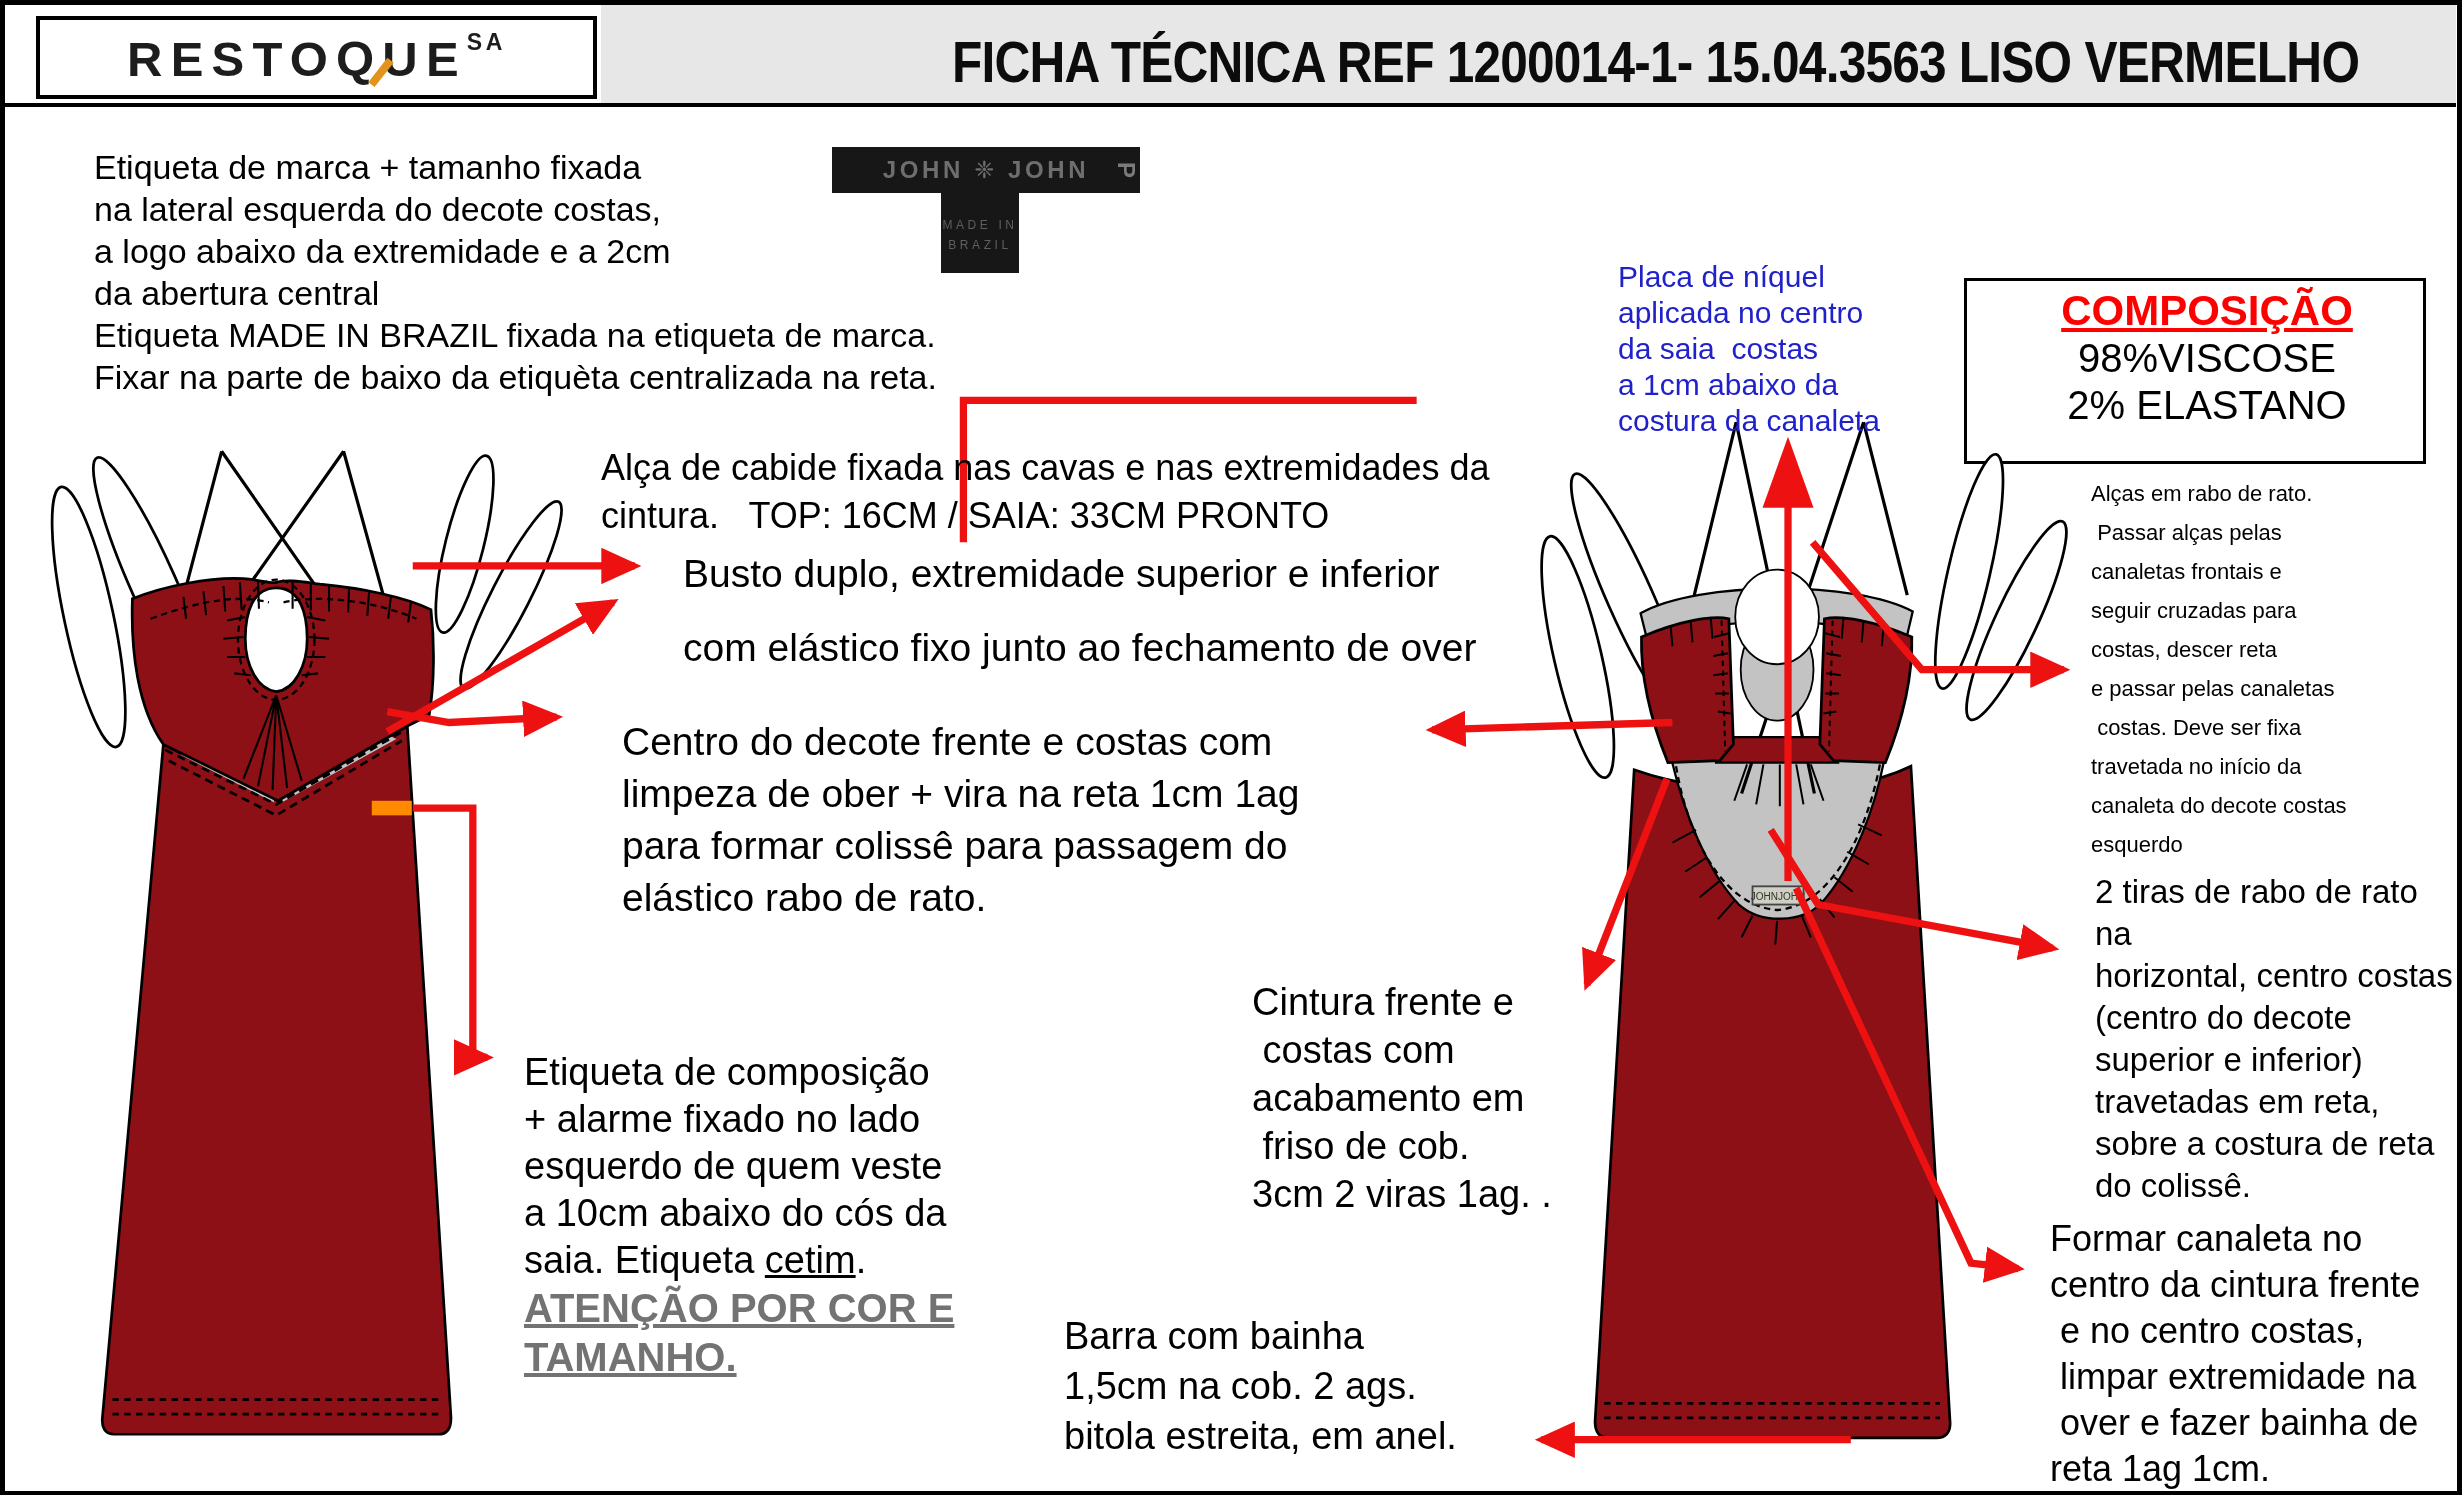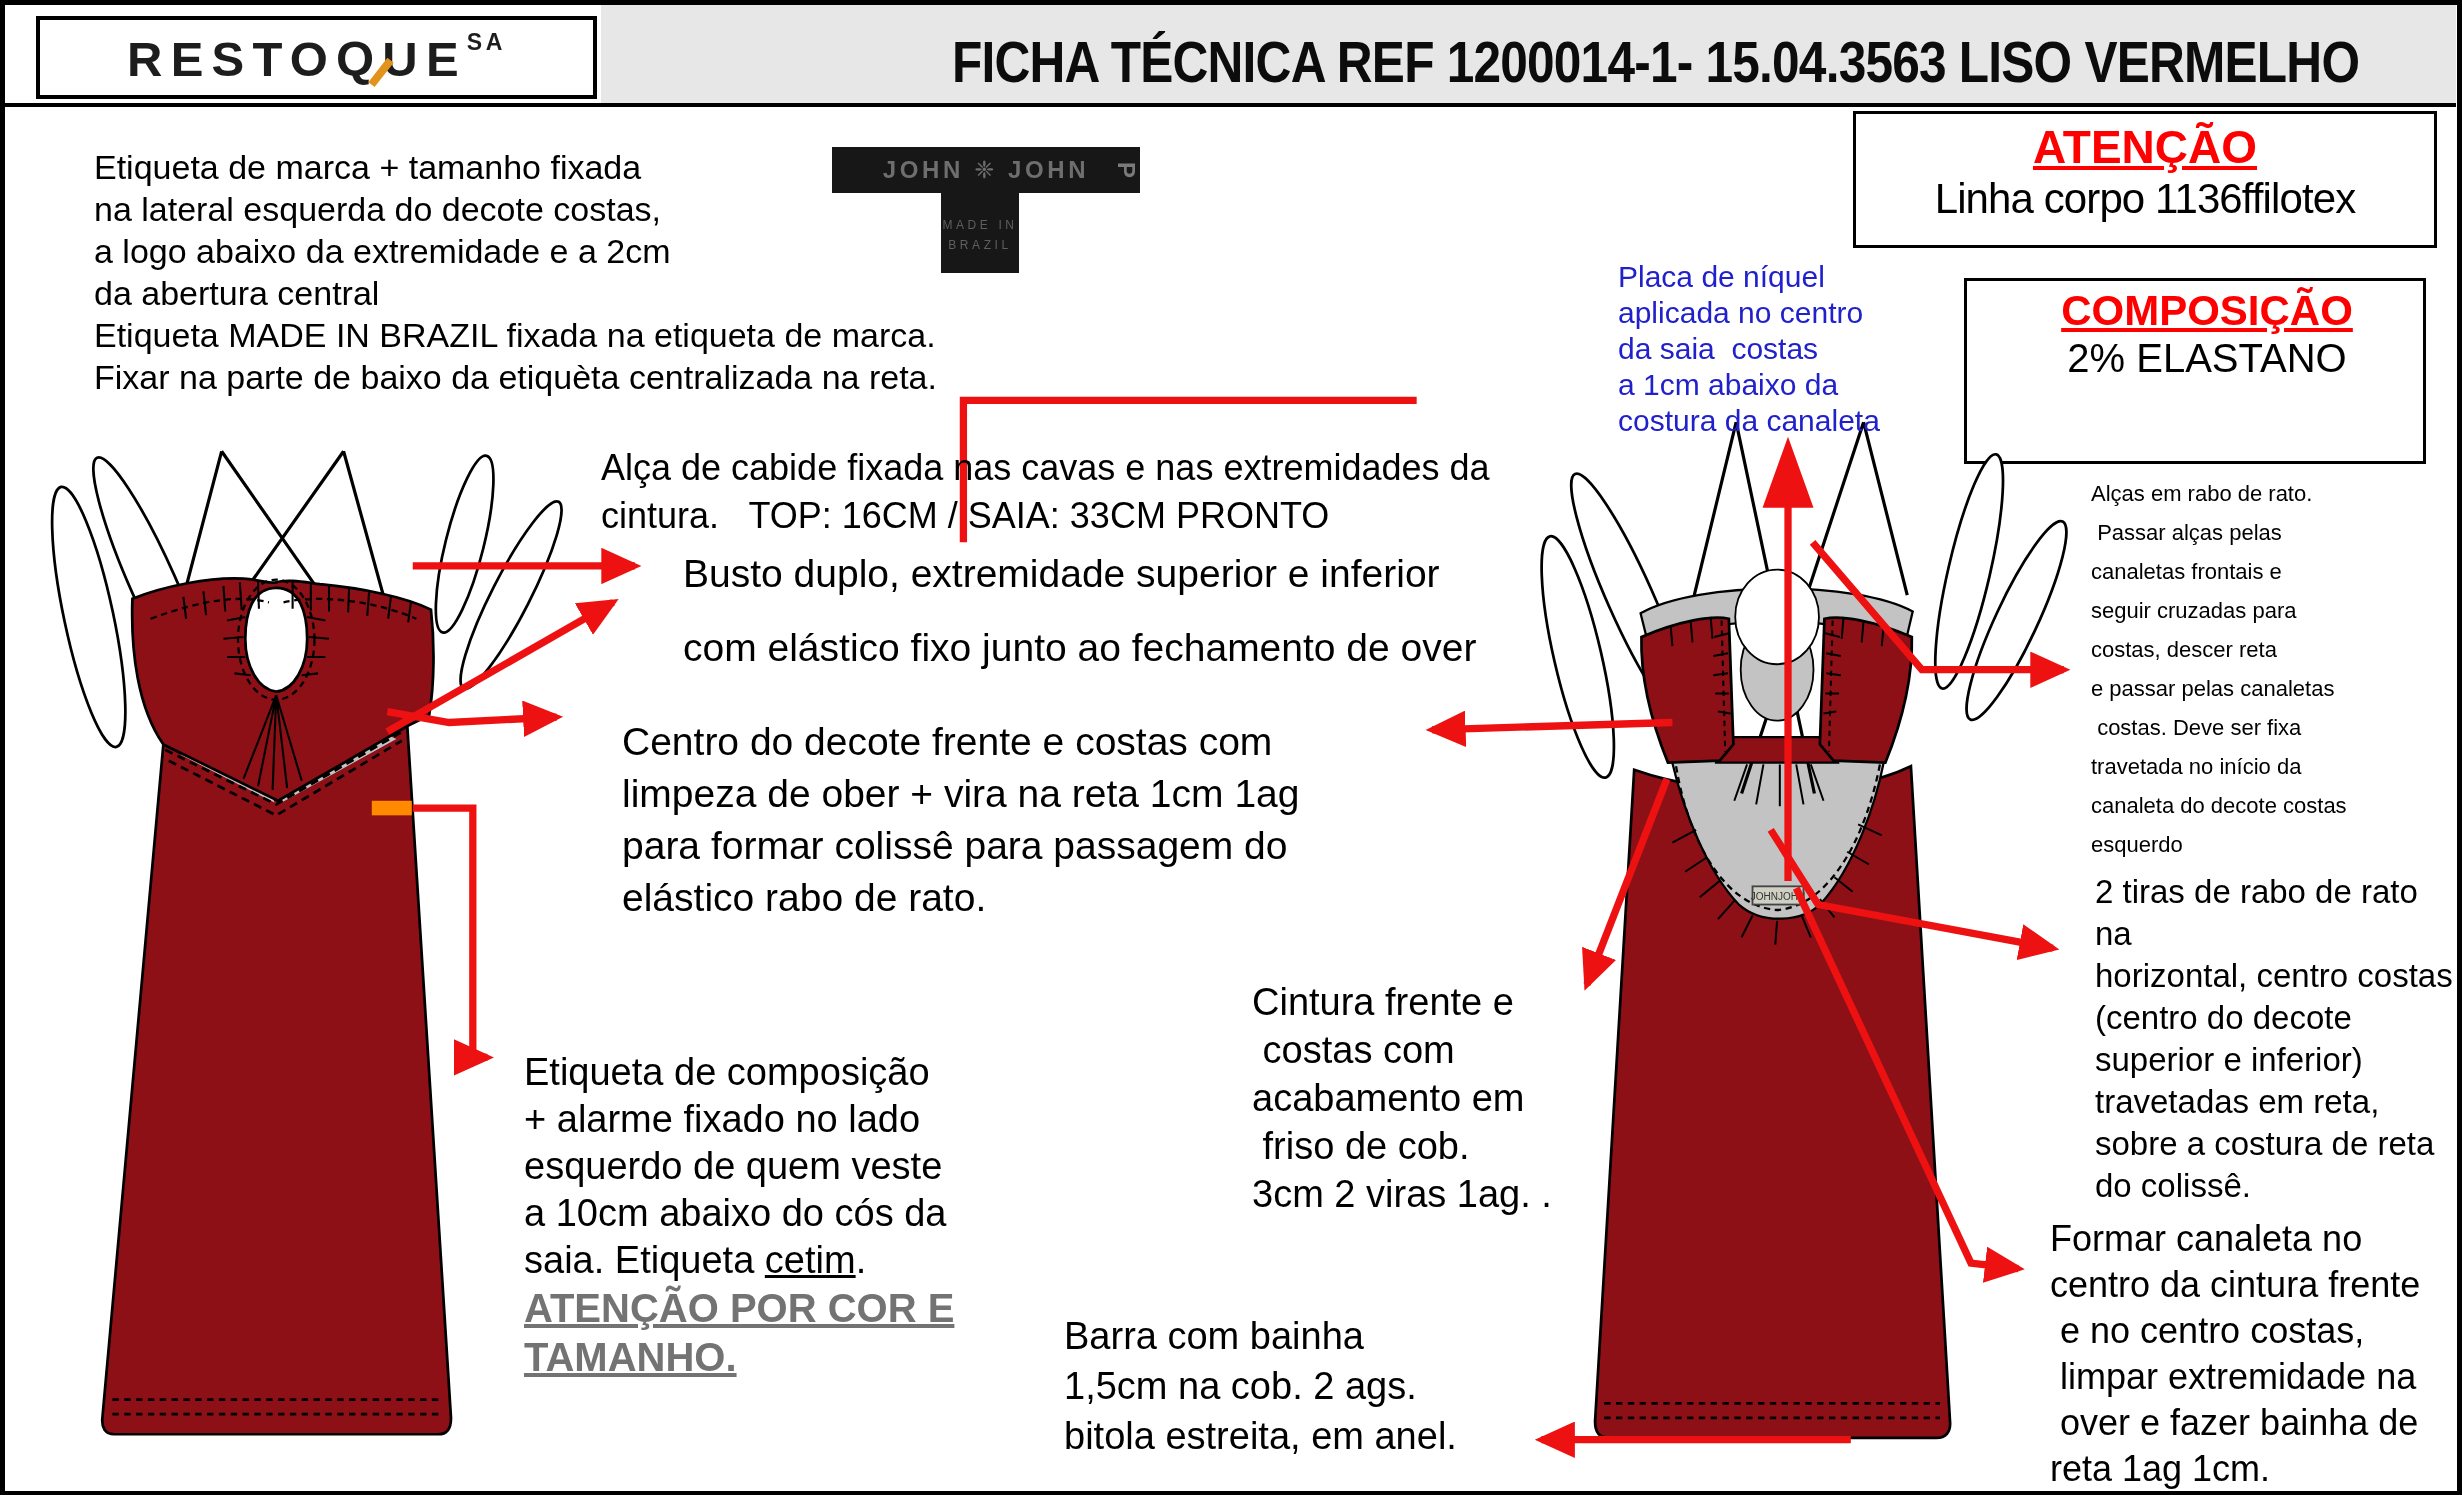--- a/index.html
+++ b/index.html
@@ -129,26 +129,23 @@
 
   <div class="header">
     <div class="logo-area">
       <div class="logo-box">
         <span class="logo-text"><span>RESTO</span><span class="logo-q">Q</span><span>UE</span><span class="logo-suffix">SA</span></span>
       </div>
     </div>
     <div class="page-title">FICHA TÉCNICA REF 1200014-1- 15.04.3563 LISO VERMELHO</div>
   </div>
 
-  <div class="attention-box">
-    <div class="attention-title">ATENÇÃO</div>
-    <div class="attention-body">Linha corpo 1136ffilotex</div>
-  </div>
   <div class="composition-box">
     <div class="composition-title">COMPOSIÇÃO</div>
+    <div class="composition-line">98%VISCOSE</div>
     <div class="composition-line">2% ELASTANO</div>
   </div>
 
   <div class="tag-bar">
     <span class="tag-brand">JOHN ❈ JOHN</span>
     <span class="tag-size">P</span>
   </div>
   <div class="tag-strip">
     <div class="tag-made">MADE IN
 BRAZIL</div>

